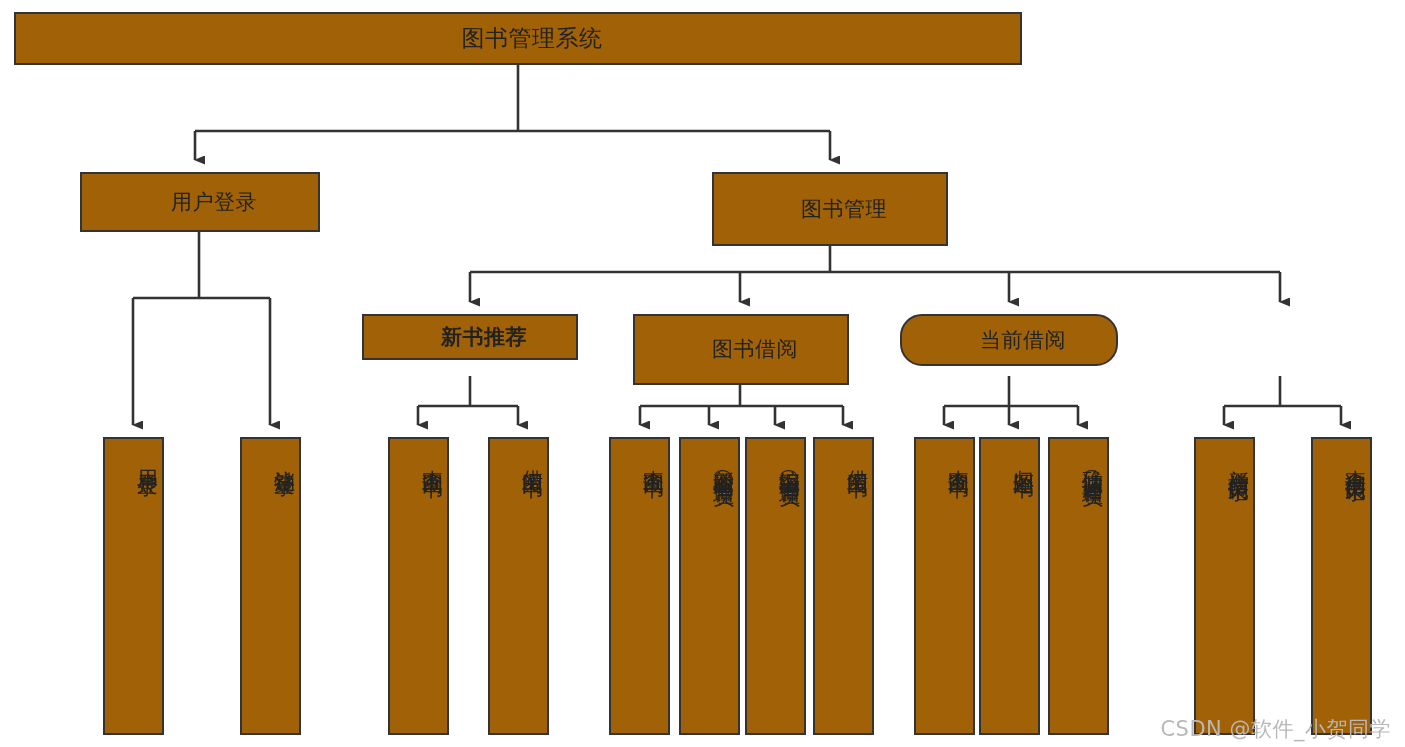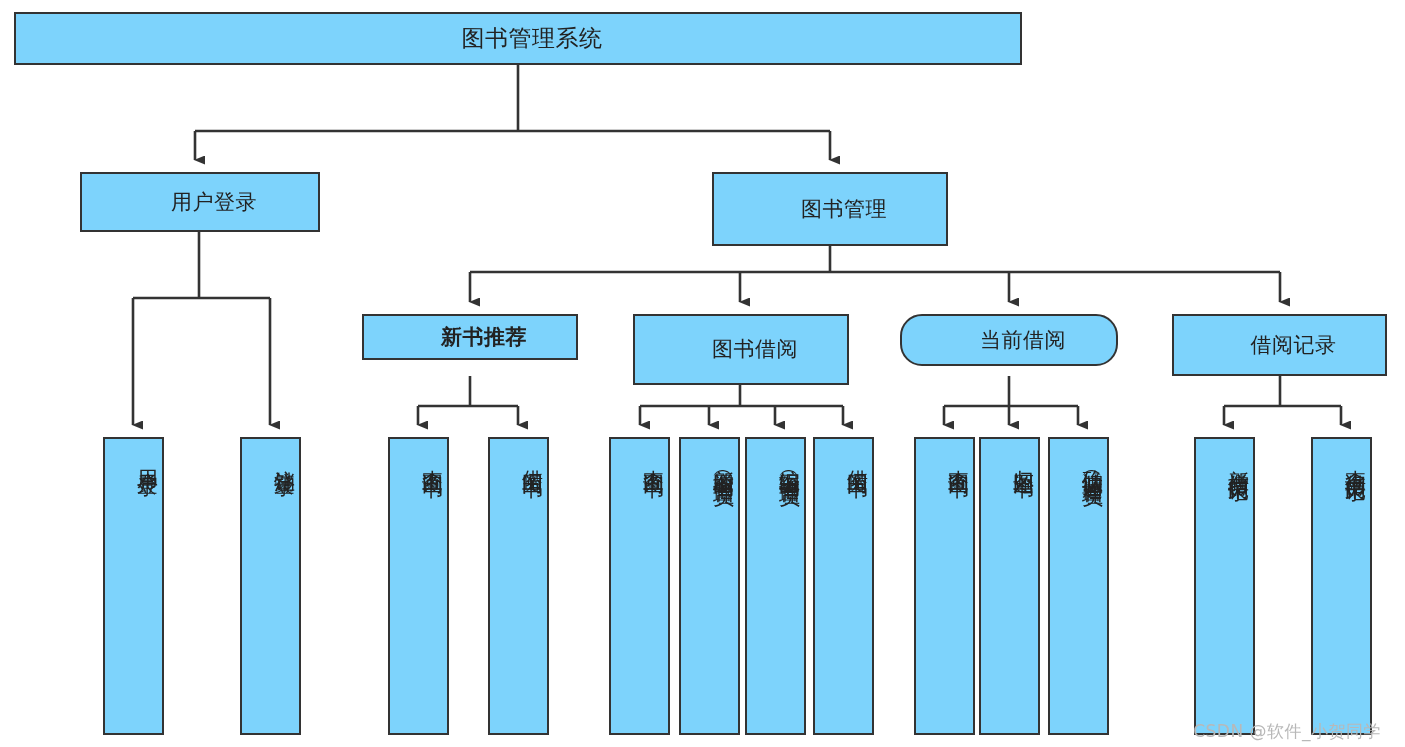--- a/index.html
+++ b/index.html
@@ -23,21 +23,21 @@
     left: 0;
     top: 0;
     width: 1405px;
     height: 747px;
     pointer-events: none;
   }
   .node {
     position: absolute;
     box-sizing: border-box;
     border: 2.5px solid #333333;
-    background: #7dd3fc;
+    background: #a16207;
     display: flex;
     align-items: center;
     justify-content: center;
     color: #222222;
     padding-left: 28px;
   }
   .node-label {
     display: block;
     text-align: center;
     line-height: 1.18;
@@ -60,23 +60,23 @@
   .node.vert .node-label {
     writing-mode: vertical-rl;
     text-orientation: upright;
     font-size: 21px;
     line-height: 1.05;
     letter-spacing: 2.5px;
     white-space: nowrap;
   }
   .watermark {
     position: absolute;
-    right: 24px;
+    right: 14px;
     bottom: 4px;
-    font-size: 17px;
+    font-size: 21px;
     color: #b8b8b8;
     white-space: nowrap;
     letter-spacing: 0.5px;
   }
 </style>
 </head>
 <body>
 
 <div id="diagram-root">
 
@@ -147,23 +147,20 @@
   </div>
 
   <div class="node horiz" style="left:633px; top:314px; width:216px; height:71px;">
     <span class="node-label">图书借阅</span>
   </div>
 
   <div class="node horiz" style="left:900px; top:314px; width:218px; height:52px;border-radius:22px;">
     <span class="node-label">当前借阅</span>
   </div>
 
-  <div class="node horiz" style="left:1172px; top:314px; width:215px; height:62px;">
-    <span class="node-label">借阅记录</span>
-  </div>
 
   <div class="node vert" style="left:103px; top:437px; width:61px; height:298px;">
     <span class="node-label">用户登录</span>
   </div>
 
   <div class="node vert" style="left:240px; top:437px; width:61px; height:298px;">
     <span class="node-label">注销登录</span>
   </div>
 
   <div class="node vert" style="left:388px; top:437px; width:61px; height:298px;">

